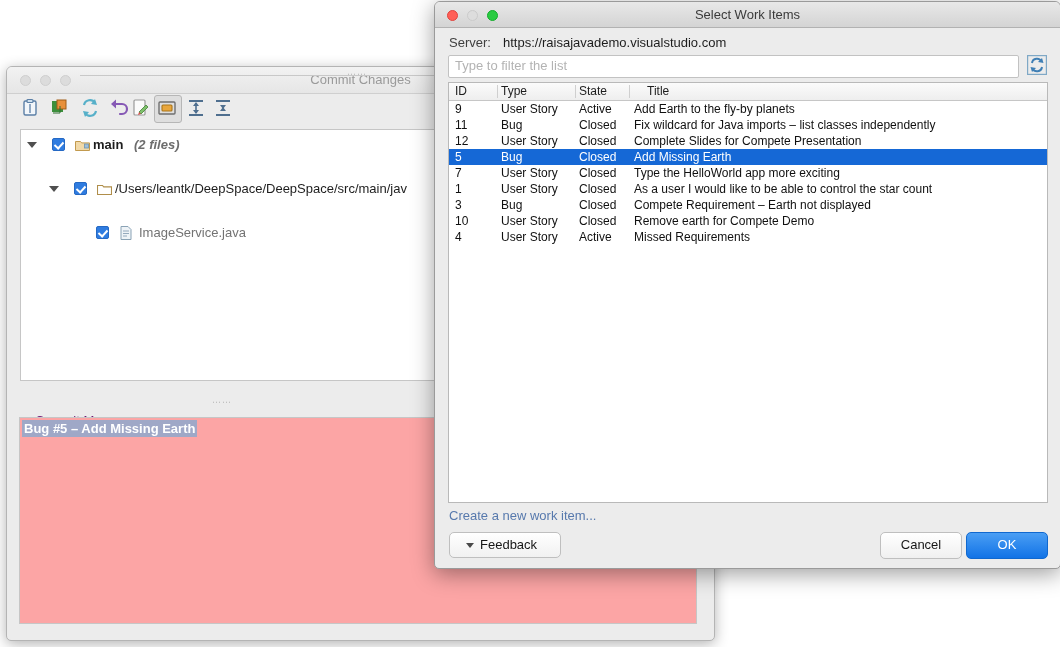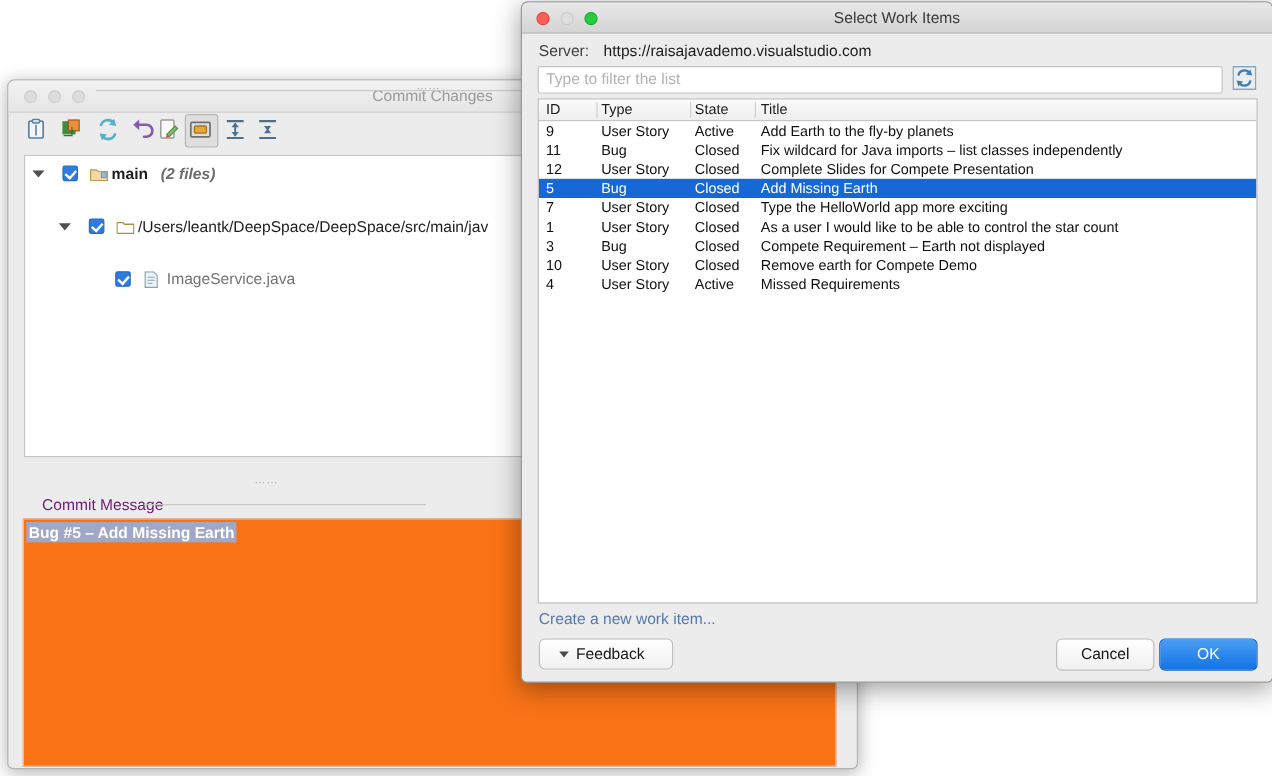--- a/index.html
+++ b/index.html
@@ -88,22 +88,22 @@
   #splitter-grip {
     position: absolute; left: 205px; top: 333px; width: 26px; height: 5px;
     color: #b0b0b0; font-size: 9px; letter-spacing: 1px; line-height: 5px;
   }
 
   
   #cm-label { position: absolute; left: 28px; top: 346px; font-size: 13px; color: #701a75; }
   #cm-rule { position: absolute; left: 113px; top: 353px; width: 235px; height: 1px; background: #c8c8c8; }
   .cm-icon-btn { position: absolute; top: 340px; width: 24px; height: 22px; }
   #cm-textarea {
-    position: absolute; left: 12px; top: 365px; width: 676px; height: 205px;
-    background: #f97316; border: 1px solid #c6c6c6;
+    position: absolute; left: 12px; top: 350px; width: 676px; height: 205px;
+    background: #fca5a5; border: 1px solid #c6c6c6;
   }
   #cm-text {
     position: absolute; left: 2px; top: 2px;
     font-size: 13px; font-weight: bold; color: #ffffff; background: #9fa8c7;
     padding: 1px 2px;
   }
 
   
   #details-row { position: absolute; left: 12px; top: 577px; }
   #details-rule { position: absolute; left: 73px; top: 8px; width: 595px; height: 1px; background: #c8c8c8; }
@@ -381,21 +381,21 @@
     </span>
 
     <div id="wi-list">
       <div id="wi-header">
         <span class="hcell" style="left:6px;">ID</span>
         <span class="hdiv" style="left:48px;"></span>
         <span class="hcell" style="left:52px;">Type</span>
         <span class="hdiv" style="left:126px;"></span>
         <span class="hcell" style="left:130px;">State</span>
         <span class="hdiv" style="left:180px;"></span>
-        <span class="hcell" style="left:185px;">Title</span>
+        <span class="hcell" style="left:198px;">Title</span>
       </div>
 
       <div class="wi-row" style="top:18px;">
         <span class="c" style="left:6px;">9</span>
         <span class="c" style="left:52px;">User Story</span>
         <span class="c" style="left:130px;">Active</span>
         <span class="c" style="left:185px;">Add Earth to the fly-by planets</span>
       </div>
 
       <div class="wi-row" style="top:34px;">

